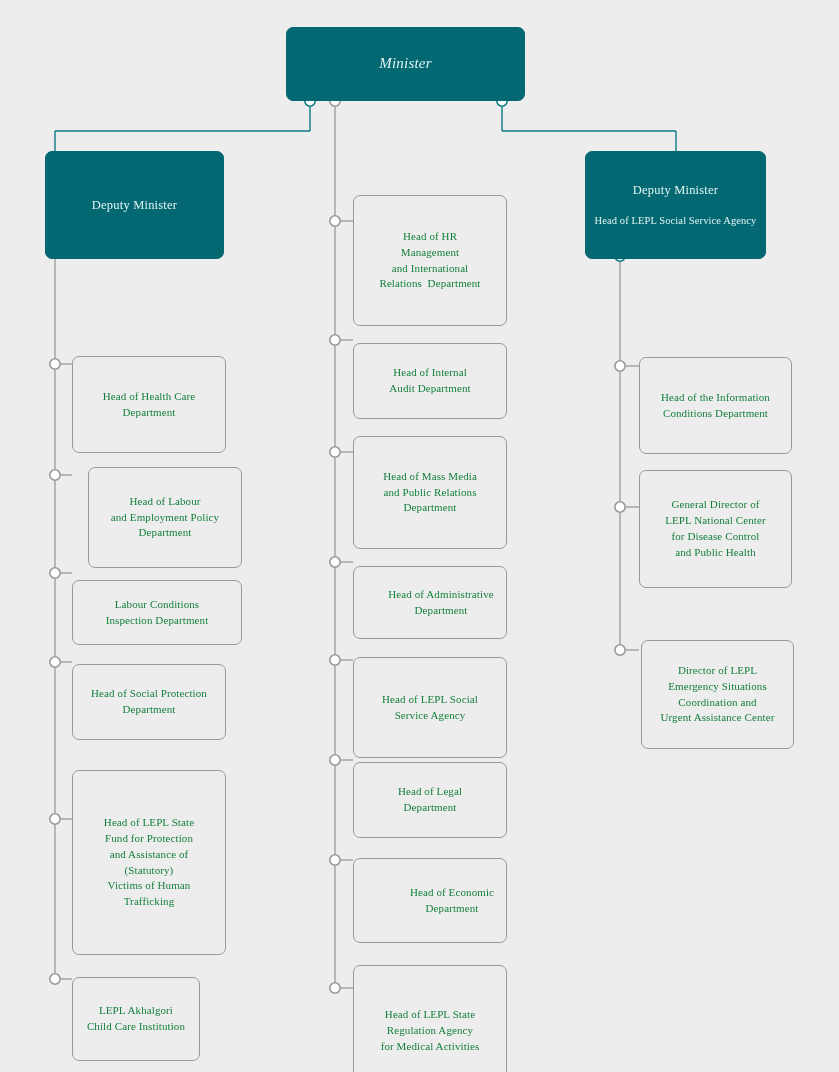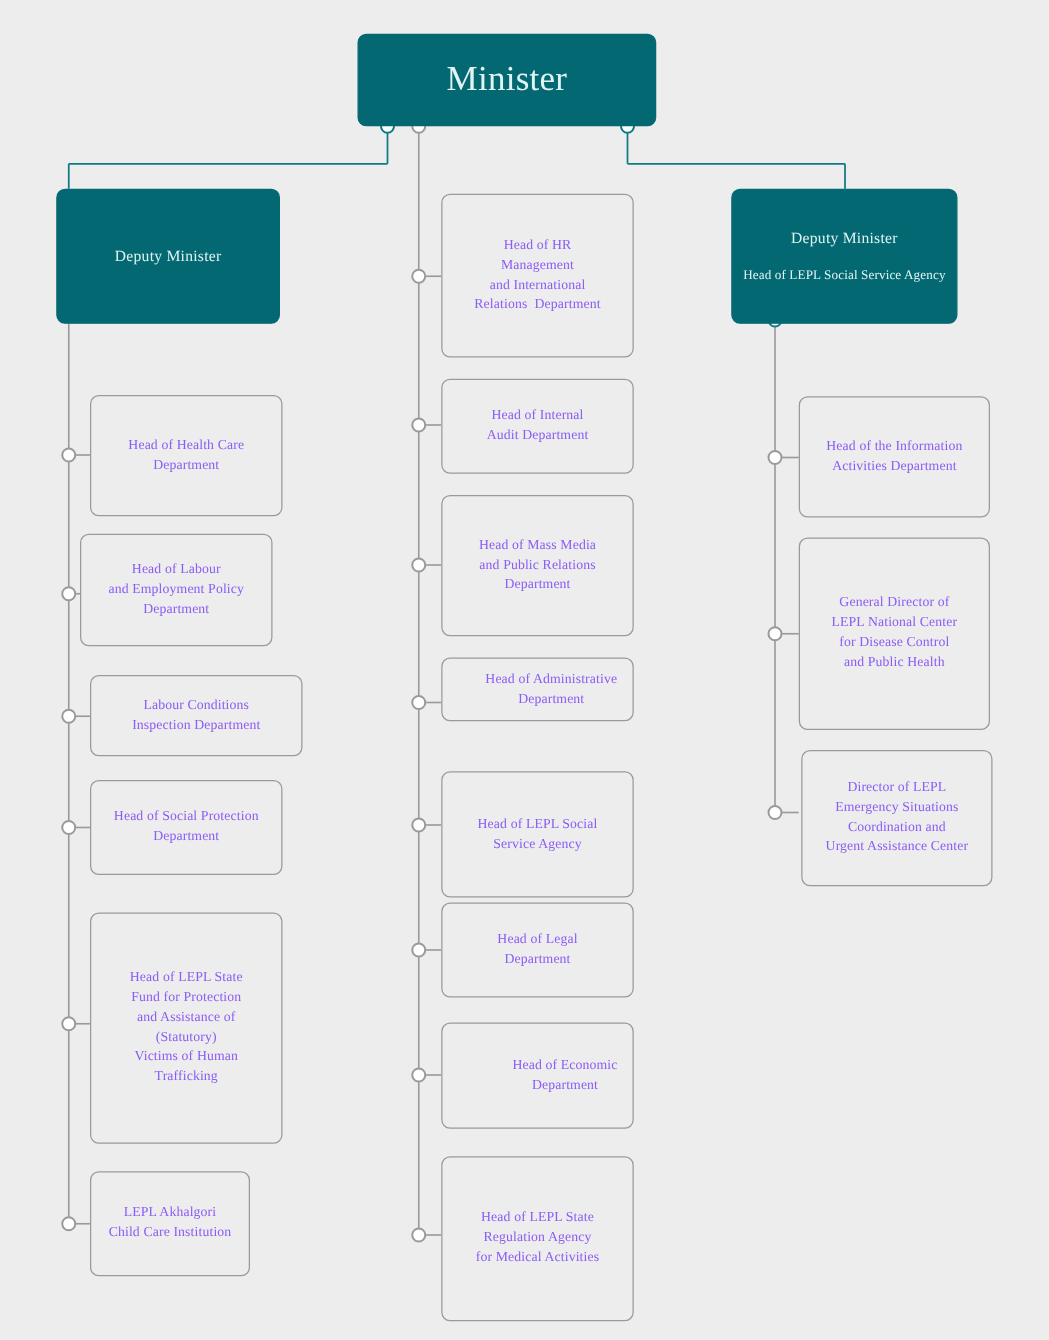--- a/index.html
+++ b/index.html
@@ -40,30 +40,32 @@
   }
   .node-root,
   .node-exec {
     background: #046872;
     border: 1px solid #046872;
     color: #DFF5F3;
   }
   .node-dept {
     background: #EDEDED;
     border: 1px solid #9A9A9A;
-    color: #8b5cf6;
+    color: #15803d;
+    margin-top: 40px;
   }
   .node-inner {
     padding: 0 8px;
     width: 100%;
     line-height: 1.45;
   }
   .title-root {
-    font-size: 28px;
+    font-size: 15px;
     letter-spacing: 0.2px;
+    font-style: italic;
   }
   .title-exec {
     font-size: 12.5px;
     letter-spacing: 0.2px;
   }
   .subtitle-exec {
     font-size: 10.5px;
     margin-top: 14px;
     letter-spacing: 0.1px;
   }
@@ -154,21 +156,21 @@
     </div>
   </div>
 
   <div id="dept-nodes">
       <div class="node node-dept" style="left: 72px; top: 316px; width: 154px; height: 97px;">
         <div class="node-inner title-dept">
           <span class="label-line">Head of Health Care</span>
           <span class="label-line">Department</span>
         </div>
       </div>
-      <div class="node node-dept" style="left: 64px; top: 427px; width: 154px; height: 90px;">
+      <div class="node node-dept" style="left: 88px; top: 427px; width: 154px; height: 101px;">
         <div class="node-inner title-dept">
           <span class="label-line">Head of Labour</span>
           <span class="label-line">and Employment Policy</span>
           <span class="label-line">Department</span>
         </div>
       </div>
       <div class="node node-dept" style="left: 72px; top: 540px; width: 170px; height: 65px;">
         <div class="node-inner title-dept">
           <span class="label-line">Labour Conditions</span>
           <span class="label-line">Inspection Department</span>
@@ -210,21 +212,21 @@
           <span class="label-line">Audit Department</span>
         </div>
       </div>
       <div class="node node-dept" style="left: 353px; top: 396px; width: 154px; height: 113px;">
         <div class="node-inner title-dept">
           <span class="label-line">Head of Mass Media</span>
           <span class="label-line">and Public Relations</span>
           <span class="label-line">Department</span>
         </div>
       </div>
-      <div class="node node-dept" style="left: 353px; top: 526px; width: 154px; height: 51px; padding-left: 22px;">
+      <div class="node node-dept" style="left: 353px; top: 526px; width: 154px; height: 73px; padding-left: 22px;">
         <div class="node-inner title-dept">
           <span class="label-line">Head of Administrative</span>
           <span class="label-line">Department</span>
         </div>
       </div>
       <div class="node node-dept" style="left: 353px; top: 617px; width: 154px; height: 101px;">
         <div class="node-inner title-dept">
           <span class="label-line">Head of LEPL Social</span>
           <span class="label-line">Service Agency</span>
         </div>
@@ -244,24 +246,24 @@
       <div class="node node-dept" style="left: 353px; top: 925px; width: 154px; height: 132px;">
         <div class="node-inner title-dept">
           <span class="label-line">Head of LEPL State</span>
           <span class="label-line">Regulation Agency</span>
           <span class="label-line">for Medical Activities</span>
         </div>
       </div>
       <div class="node node-dept" style="left: 639px; top: 317px; width: 153px; height: 97px;">
         <div class="node-inner title-dept">
           <span class="label-line">Head of the Information</span>
-          <span class="label-line">Activities Department</span>
-        </div>
-      </div>
-      <div class="node node-dept" style="left: 639px; top: 430px; width: 153px; height: 154px;">
+          <span class="label-line">Conditions Department</span>
+        </div>
+      </div>
+      <div class="node node-dept" style="left: 639px; top: 430px; width: 153px; height: 118px;">
         <div class="node-inner title-dept">
           <span class="label-line">General Director of</span>
           <span class="label-line">LEPL National Center</span>
           <span class="label-line">for Disease Control</span>
           <span class="label-line">and Public Health</span>
         </div>
       </div>
       <div class="node node-dept" style="left: 641px; top: 600px; width: 153px; height: 109px;">
         <div class="node-inner title-dept">
           <span class="label-line">Director of LEPL</span>

